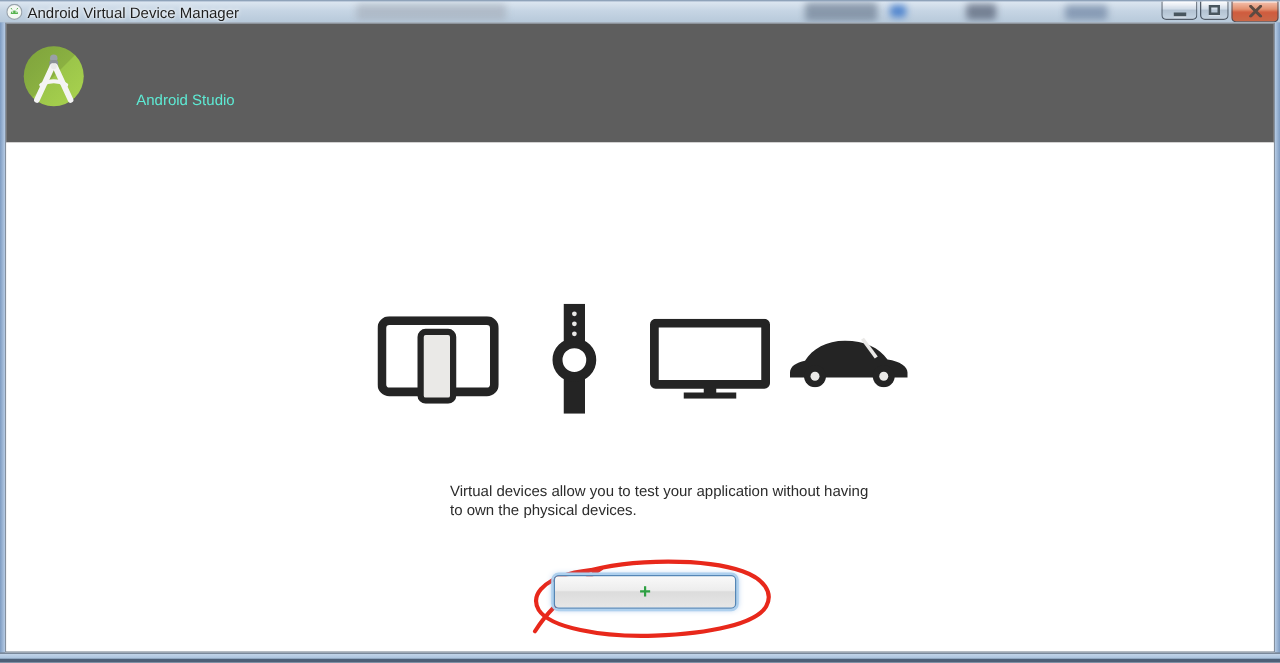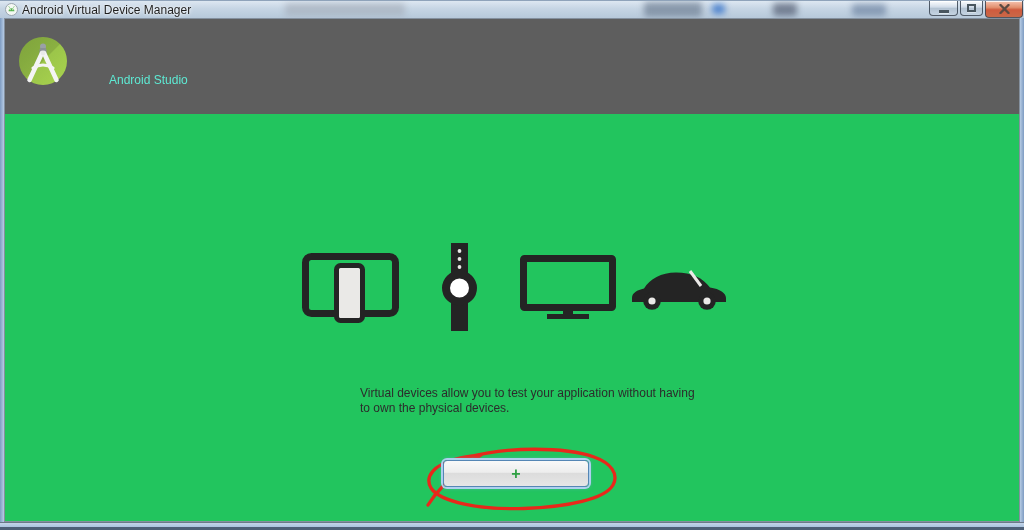--- a/index.html
+++ b/index.html
@@ -46,21 +46,21 @@
 
   
   .client{position:absolute;top:18px;left:4px;right:4px;bottom:8px;
     border:1px solid #84909e;box-sizing:border-box;background:#eae9e7;}
   .banner{position:absolute;top:0;left:0;right:0;height:95px;background:#5e5e5e;}
   .logo{position:absolute;left:13px;top:17px;width:50px;height:50px;}
   .banner-title{position:absolute;left:66px;top:21px;font-size:23px;color:#ffffff;
     font-weight:400;letter-spacing:.3px;white-space:nowrap;}
   .banner-sub{position:absolute;left:68px;top:54px;font-size:12px;color:#5eead4;white-space:nowrap;margin-left:36px;}
 
-  .canvas{position:absolute;top:95px;left:0;right:0;bottom:0;background:#22c55e;}
+  .canvas{position:absolute;top:95px;left:0;right:0;bottom:0;background:#ffffff;}
 
   
   .hero{position:absolute;}
   .hero.tablet{left:297px;top:139px;}
   .hero.watch{left:435px;top:129px;}
   .hero.tv{left:515px;top:141px;}
   .hero.car{left:625px;top:154px;}
 
   .intro{position:absolute;left:355px;top:272px;width:340px;margin:0;
     font-size:12px;line-height:15px;color:#2c2c2c;white-space:pre-line;}

